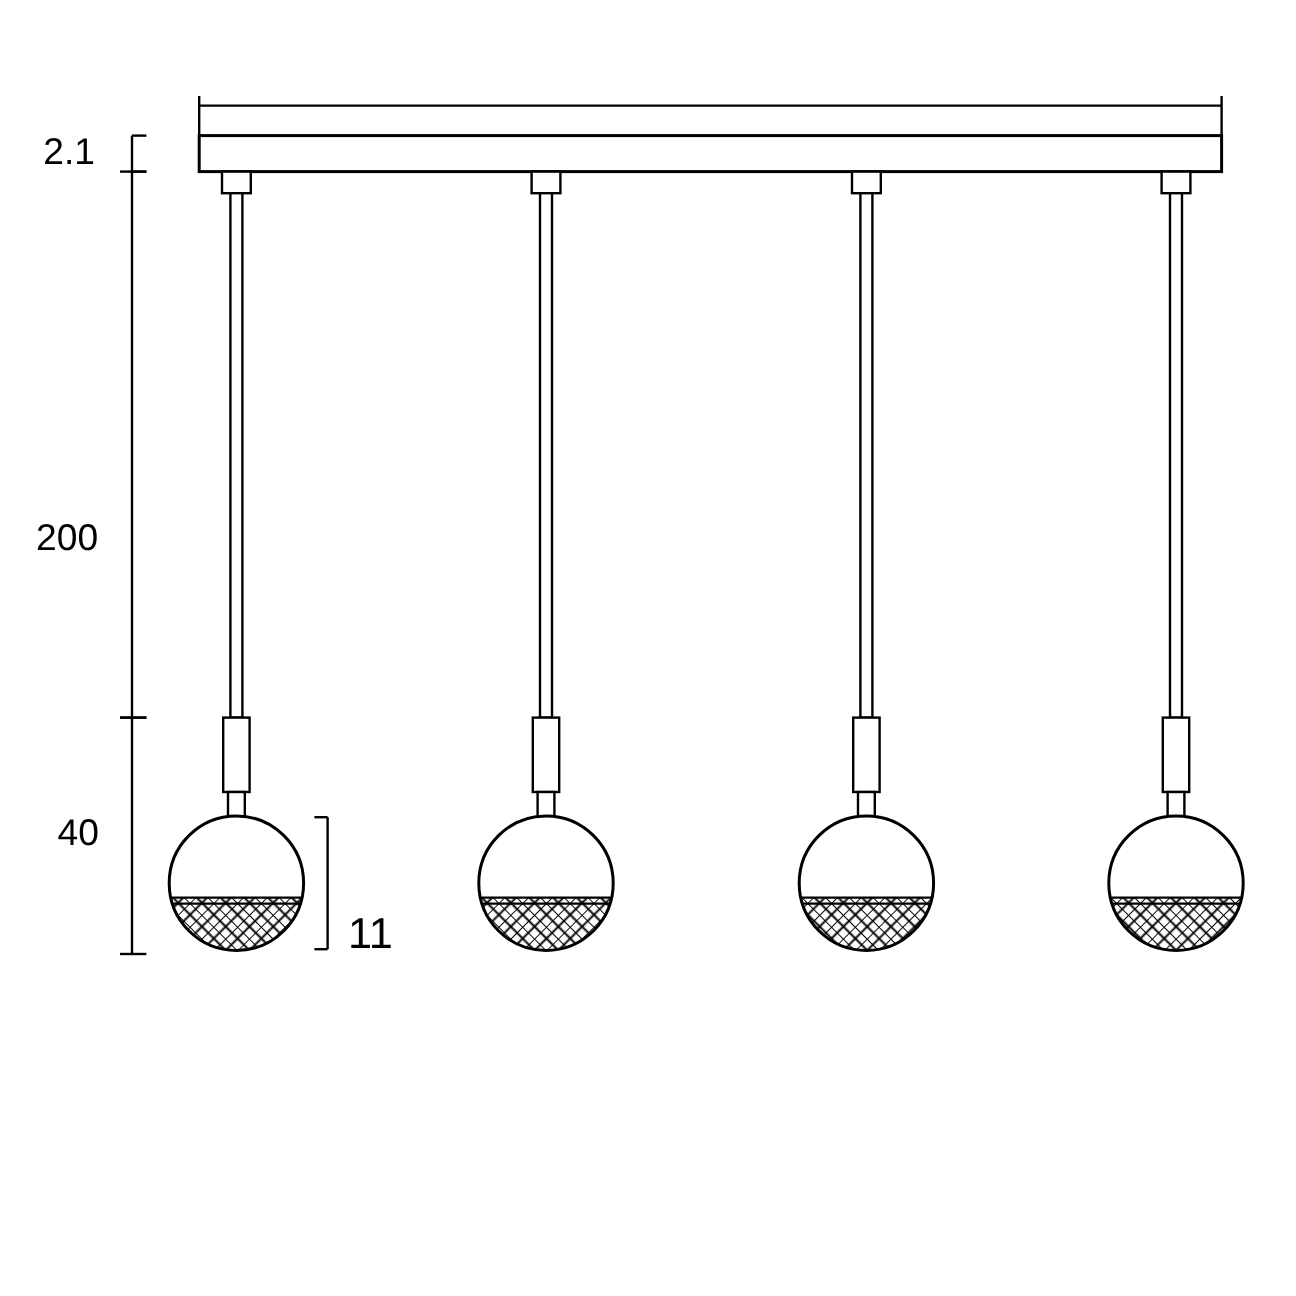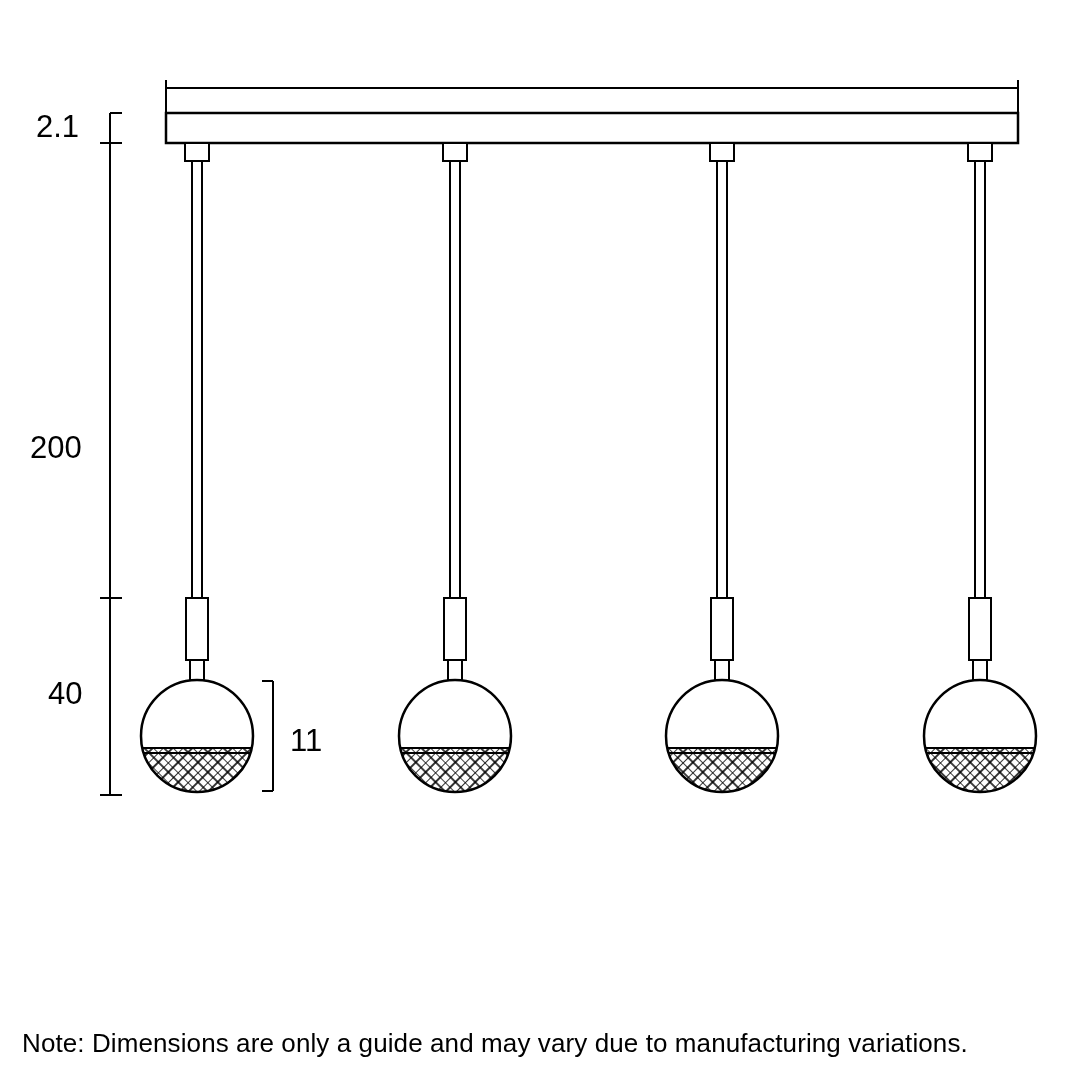--- a/index.html
+++ b/index.html
@@ -53,23 +53,23 @@
     left: 30px;
     top: 382px;
     margin-top: 48px;
   }
   .lbl-h20 {
     font-size: 31px;
     left: 48px;
     top: 676px;
   }
   .lbl-d11 {
-    font-size: 31px;
+    font-size: 36px;
     left: 290px;
-    top: 723px;
+    top: 757px;
   }
   .note {
     position: absolute;
     left: 22px;
     top: 1028px;
     font-size: 26px;
     letter-spacing: 0.1px;
   }
 </style>
 </head>
@@ -186,14 +186,13 @@
       <line x1="926" y1="748" x2="1034" y2="748" stroke="#000" stroke-width="2"></line>
       <line x1="926" y1="753" x2="1034" y2="753" stroke="#000" stroke-width="2"></line>
     </g>
   </svg>
 
   <div class="lbl lbl-h25">2.1</div>
   <div class="lbl lbl-h200">200</div>
   <div class="lbl lbl-h20">40</div>
   <div class="lbl lbl-d11">11</div>
 
-  <div class="note">Note: Dimensions are only a guide and may vary due to manufacturing variations.</div>
 </div>
 
 </body></html>

